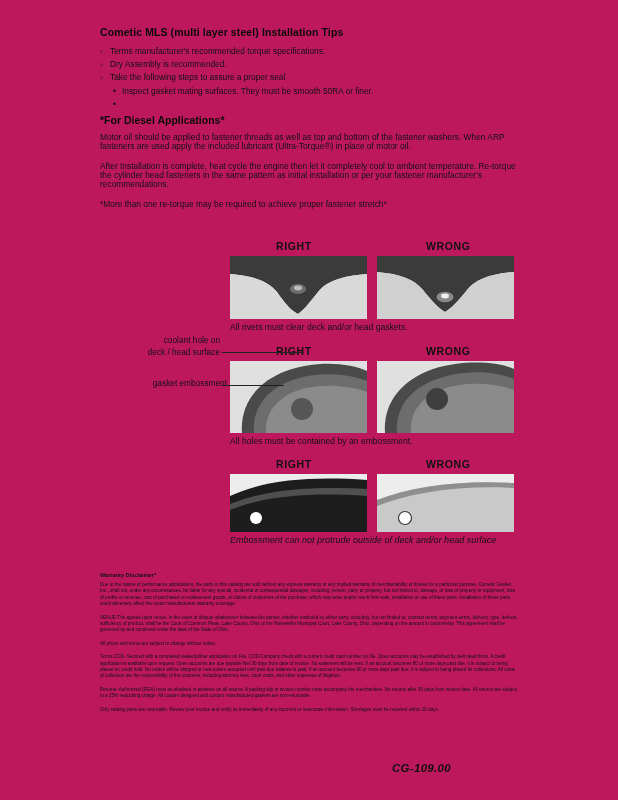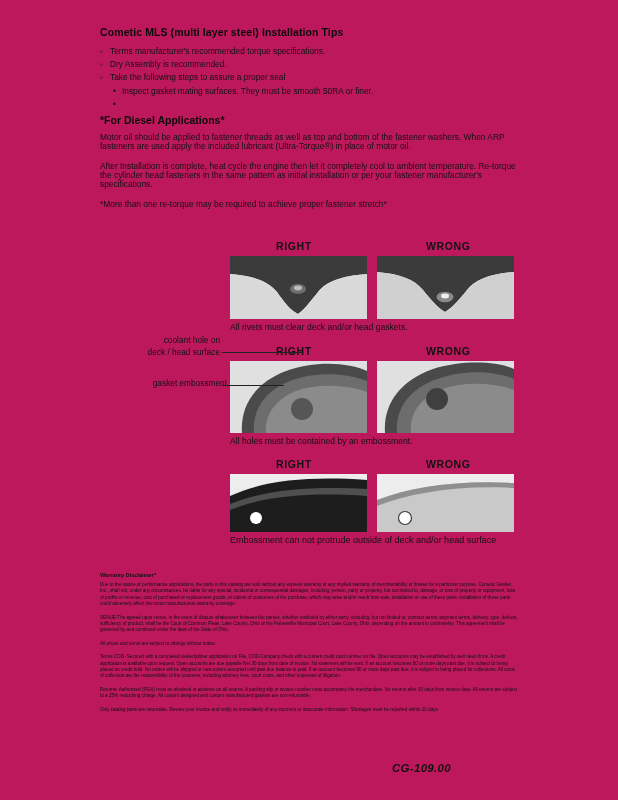--- a/index.html
+++ b/index.html
@@ -120,21 +120,21 @@
     overflow: hidden;
   }
   .pane.tall { height: 72px; }
   .pane.short { height: 58px; }
   .cap {
     font-size: 8.6px;
     color: #111;
     margin: 3px 0 0 0;
     line-height: 11.5px;
   }
-  .cap.big { font-size: 9px; }
+  .cap.big { font-size: 9px; font-style: italic; }
 
   
   .callout {
     position: absolute;
     font-size: 8.3px;
     text-align: right;
     line-height: 11.5px;
     color: #111;
   }
   .leader {
@@ -188,21 +188,21 @@
       <li><span class="mk">◦</span><span>Take the following steps to assure a proper seal</span></li>
     </ul>
 
     <ul class="sub-list">
       <li><span class="mk">•</span><span>Inspect gasket mating surfaces.  They must be smooth 50RA or finer.</span></li>
       <li><span class="mk">•</span></li>
     </ul>
 
     <h2 class="subhead">*For Diesel Applications*</h2>
     <p class="para">Motor oil should be applied to fastener threads as well as top and bottom of the fastener washers. When ARP fasteners are used apply the included lubricant (Ultra-Torque®) in place of motor oil.</p>
-    <p class="para">After Installation is complete, heat cycle the engine then let it completely cool to ambient temperature. Re-torque the cylinder head fasteners in the same pattern as initial installation or per your fastener manufacturer's specifications.</p>
+    <p class="para">After Installation is complete, heat cycle the engine then let it completely cool to ambient temperature. Re-torque the cylinder head fasteners in the same pattern as initial installation or per your fastener manufacturer's recommendations.</p>
     <p class="para tight">*More than one re-torque may be required to achieve proper fastener stretch*</p>
   </div>
 
   <div class="figures">
 
     <div class="fig-row">
       <div class="fig-labels">
         <span class="fig-label left">RIGHT</span>
         <span class="fig-label right">WRONG</span>
       </div>

